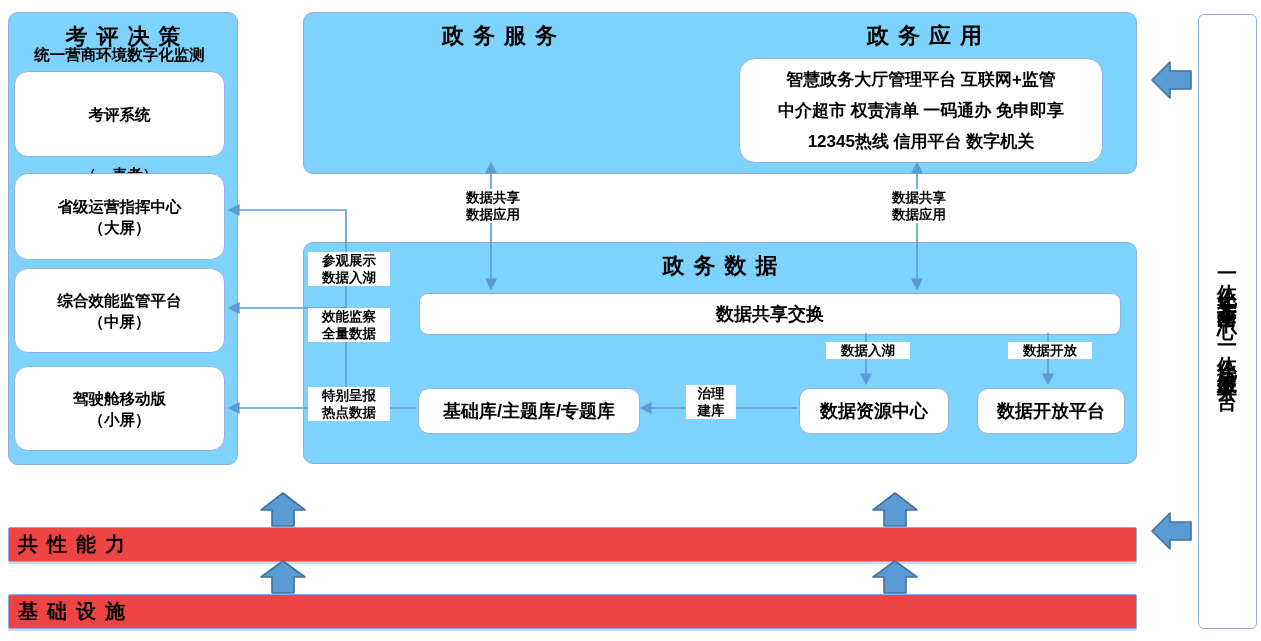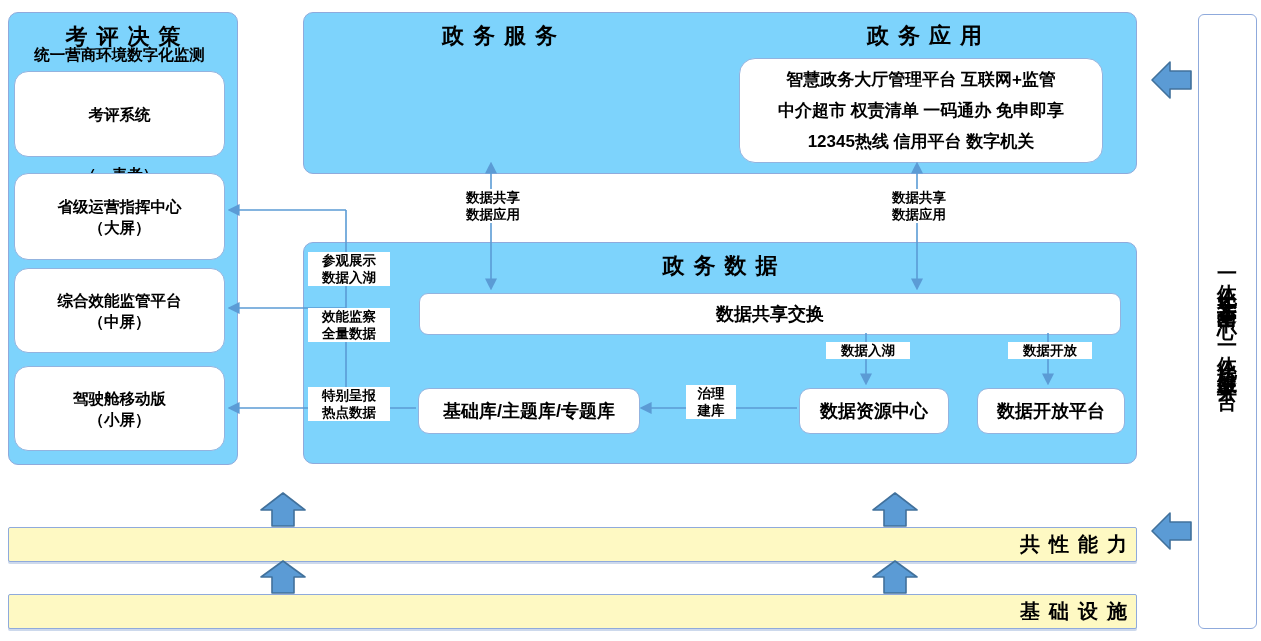--- a/index.html
+++ b/index.html
@@ -6,22 +6,22 @@
   .canvas{
     position:relative;width:1261px;height:641px;background:#fff;overflow:hidden;
     font-family:"Liberation Sans","DejaVu Sans",sans-serif;color:#000;
   }
   .panel{position:absolute;background:#7dd3fc;border:1.6px solid #8FAADC;border-radius:10px;z-index:1;}
   .inner-box{position:absolute;background:#fff;border:1.6px solid #93B3DF;border-radius:14px;z-index:1;
     display:flex;flex-direction:column;justify-content:center;align-items:center;text-align:center;}
   .inner-box span{display:block;font-weight:bold;}
   .panel-title{position:absolute;text-align:center;font-weight:bold;font-size:22px;
     letter-spacing:9px;padding-left:9px;z-index:1;white-space:nowrap;}
-  .bar{position:absolute;left:8px;width:1127px;height:33px;background:#fef9c3;border:1.6px solid #8FAADC;
-    border-radius:2px;box-shadow:0 2px 0 #cdd9ec;display:flex;align-items:center;justify-content:flex-end;z-index:1;}
+  .bar{position:absolute;left:8px;width:1127px;height:33px;background:#ef4444;border:1.6px solid #8FAADC;
+    border-radius:2px;box-shadow:0 2px 0 #cdd9ec;display:flex;align-items:center;justify-content:flex-start;z-index:1;}
   .bar span{font-weight:bold;font-size:20px;letter-spacing:9px;padding-left:9px;}
   .mini-label{position:absolute;background:#fff;font-weight:bold;font-size:13.5px;line-height:17px;
     text-align:center;z-index:3;white-space:nowrap;padding:0 2px;}
   .svg-overlay{position:absolute;left:0;top:0;z-index:2;pointer-events:none;}
   .right-bar{position:absolute;left:1198px;top:14px;width:57px;height:613px;background:#fff;
     border:1.8px solid #8FAADC;border-radius:6px;z-index:1;display:flex;align-items:center;justify-content:center;}
   .right-bar span{writing-mode:vertical-rl;text-orientation:upright;font-weight:bold;font-size:20px;
     letter-spacing:5px;line-height:1;}
   .t16 span{font-size:15.5px;line-height:21px;}
   .t17 span{font-size:17px;line-height:31px;white-space:nowrap;}

